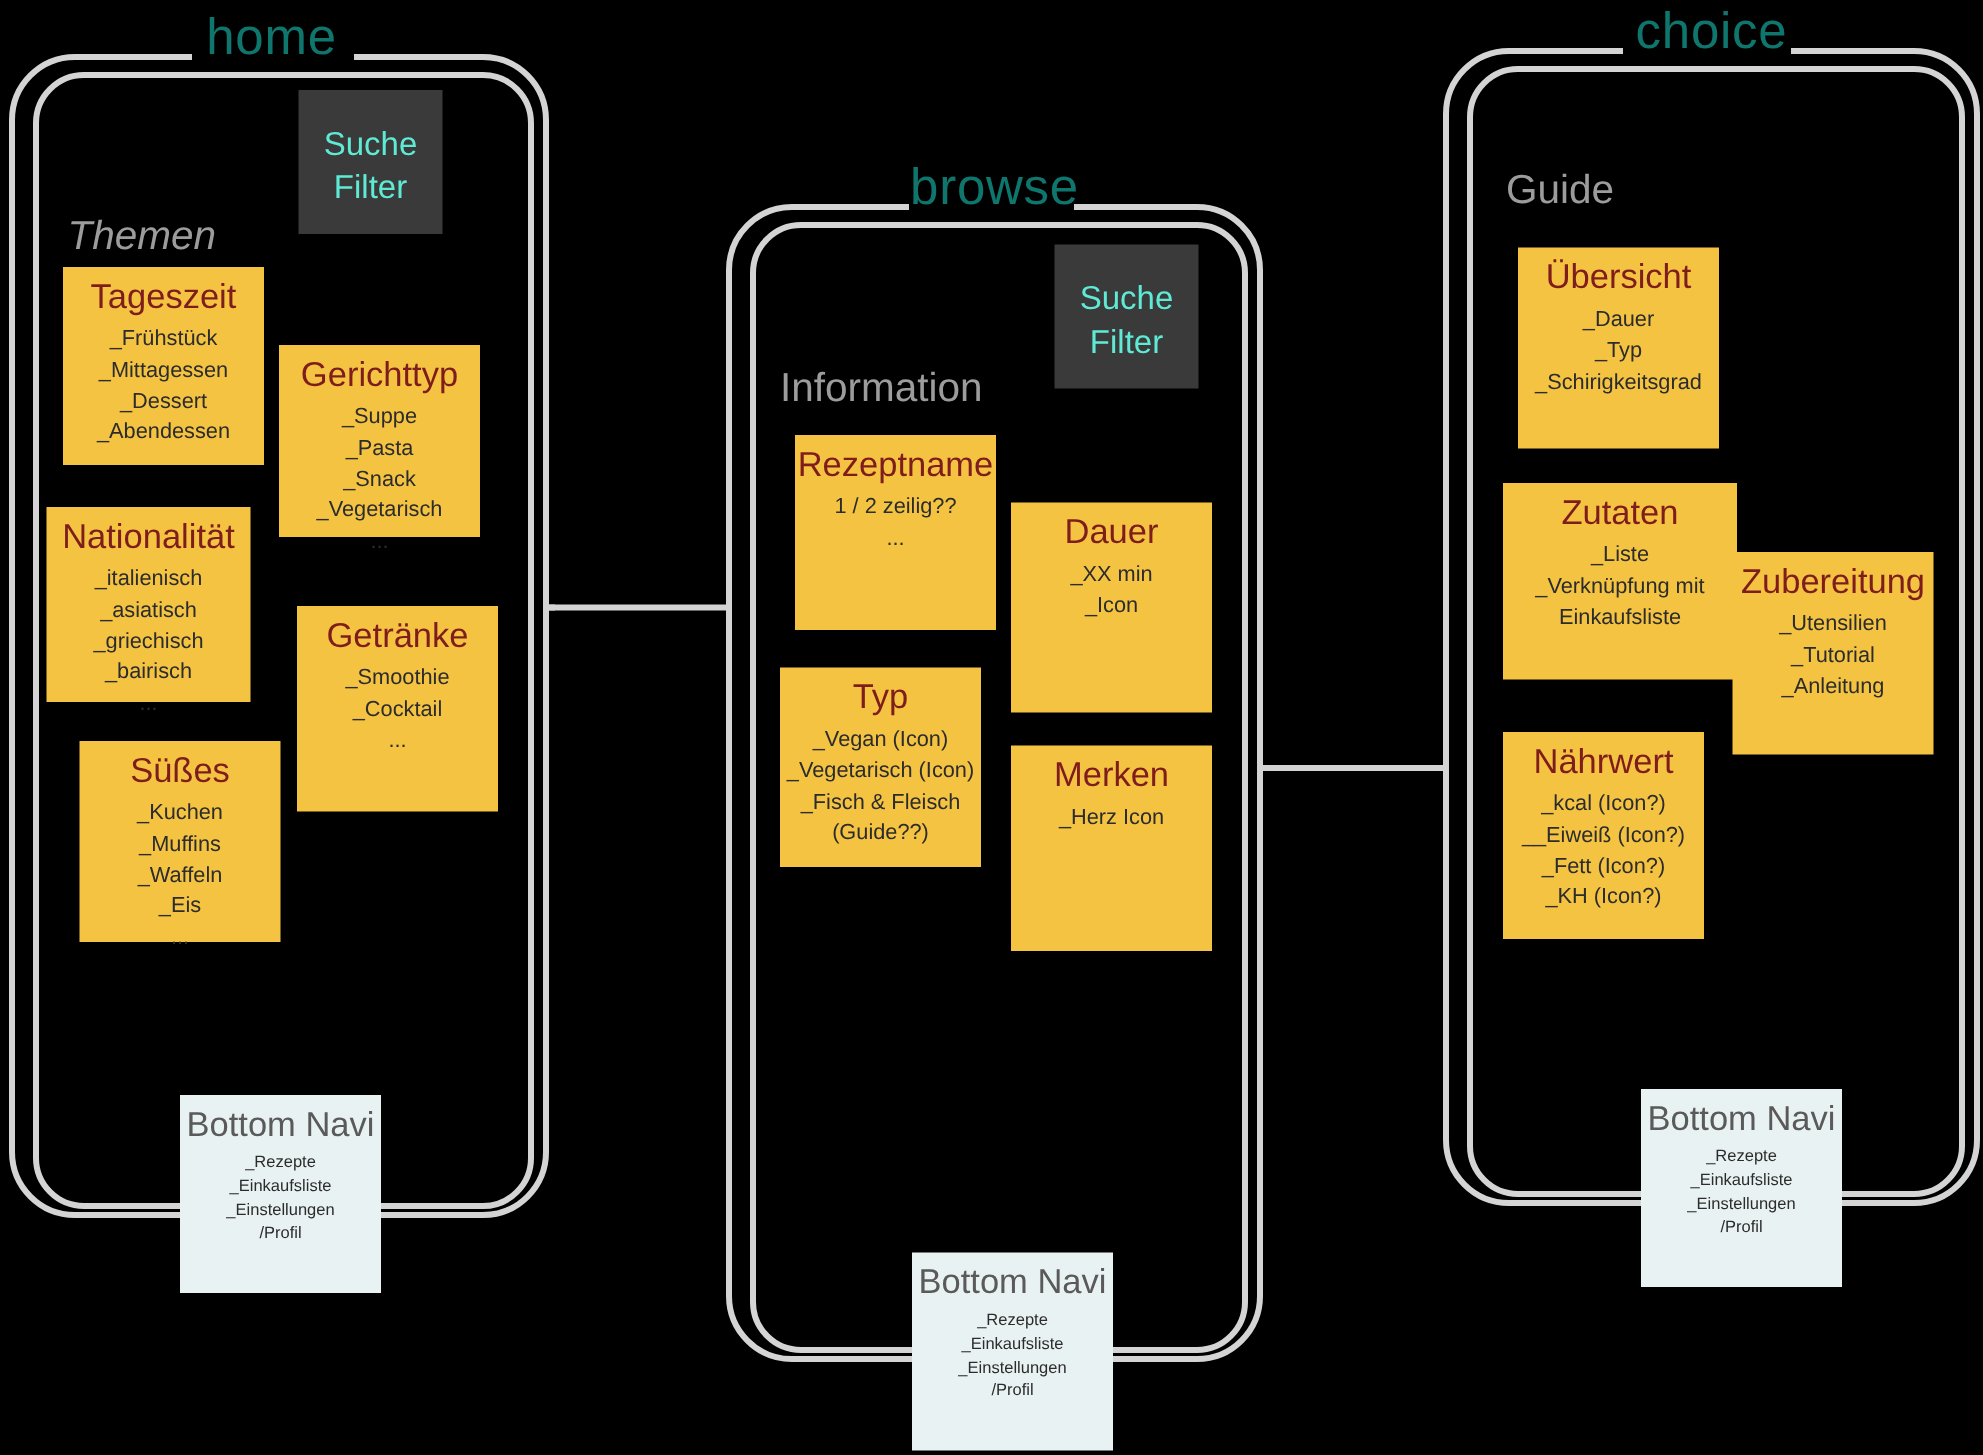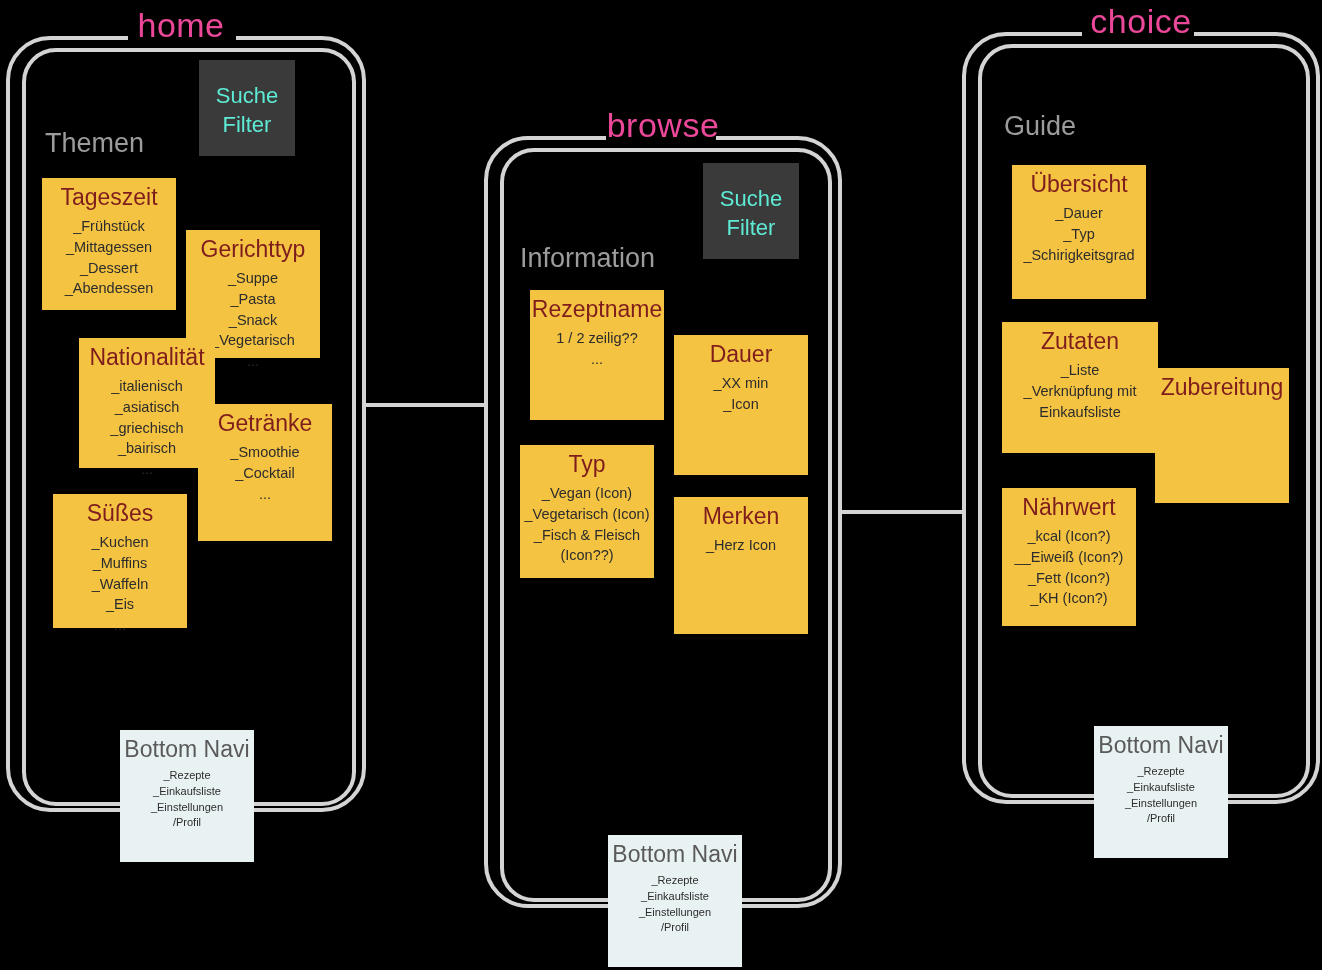--- a/index.html
+++ b/index.html
@@ -35,21 +35,21 @@
   
   .frame-title-gap {
     position: absolute;
     background: #000000;
     height: 14px;
   }
 
   .phone-title {
     position: absolute;
     font-size: 34px;
-    color: #ec4899;
+    color: #0f766e;
     letter-spacing: 0.5px;
     white-space: nowrap;
     text-align: center;
     line-height: 1;
   }
 
   
   .section-title {
     position: absolute;
     font-size: 27px;
@@ -116,21 +116,21 @@
 </head>
 <body>
 
 <div id="canvas">
 
   <div class="phone-outer" style="left:6px; top:36px; width:360px; height:776px;"></div>
   <div class="phone-inner" style="left:22px; top:48px; width:334px; height:758px;"></div>
   <div class="frame-title-gap" style="left:128px; top:30px; width:108px;"></div>
   <div class="phone-title" style="left:0px; top:8px; width:362px;">home</div>
 
-  <div class="section-title" style="left:45px; top:130px;">Themen</div>
+  <div class="section-title" style="left:45px; top:144px;font-style:italic;">Themen</div>
 
   <div class="card dark" style="left:199px; top:60px; width:96px; height:96px; padding-top:22px;">
     <span class="card-title">Suche</span>
     <span class="card-title">Filter</span>
   </div>
 
   <div class="card yellow" style="left:42px; top:178px; width:134px; height:132px;">
     <span class="card-title">Tageszeit</span>
     <span class="card-lines">
         <span>_Frühstück</span>
@@ -144,21 +144,21 @@
     <span class="card-title">Gerichttyp</span>
     <span class="card-lines">
         <span>_Suppe</span>
         <span>_Pasta</span>
         <span>_Snack</span>
         <span>_Vegetarisch</span>
         <span>...</span>
       </span>
   </div>
 
-  <div class="card yellow" style="left:31px; top:338px; width:136px; height:130px;margin-left:48px;">
+  <div class="card yellow" style="left:31px; top:338px; width:136px; height:130px;">
     <span class="card-title">Nationalität</span>
     <span class="card-lines">
         <span>_italienisch</span>
         <span>_asiatisch</span>
         <span>_griechisch</span>
         <span>_bairisch</span>
         <span>...</span>
       </span>
   </div>
 
@@ -219,21 +219,21 @@
         <span>_Icon</span>
       </span>
   </div>
 
   <div class="card yellow" style="left:520px; top:445px; width:134px; height:133px;">
     <span class="card-title">Typ</span>
     <span class="card-lines">
         <span>_Vegan (Icon)</span>
         <span>_Vegetarisch (Icon)</span>
         <span>_Fisch &amp; Fleisch</span>
-        <span>(Icon??)</span>
+        <span>(Guide??)</span>
       </span>
   </div>
 
   <div class="card yellow" style="left:674px; top:497px; width:134px; height:137px;">
     <span class="card-title">Merken</span>
     <span class="card-lines">
         <span>_Herz Icon</span>
       </span>
   </div>
 
@@ -267,20 +267,25 @@
     <span class="card-title">Zutaten</span>
     <span class="card-lines">
         <span>_Liste</span>
         <span>_Verknüpfung mit</span>
         <span>Einkaufsliste</span>
       </span>
   </div>
 
   <div class="card yellow" style="left:1155px; top:368px; width:134px; height:135px;">
     <span class="card-title">Zubereitung</span>
+    <span class="card-lines">
+        <span>_Utensilien</span>
+        <span>_Tutorial</span>
+        <span>_Anleitung</span>
+      </span>
   </div>
 
   <div class="card yellow" style="left:1002px; top:488px; width:134px; height:138px;">
     <span class="card-title">Nährwert</span>
     <span class="card-lines">
         <span>_kcal (Icon?)</span>
         <span>__Eiweiß (Icon?)</span>
         <span>_Fett (Icon?)</span>
         <span>_KH (Icon?)</span>
       </span>

